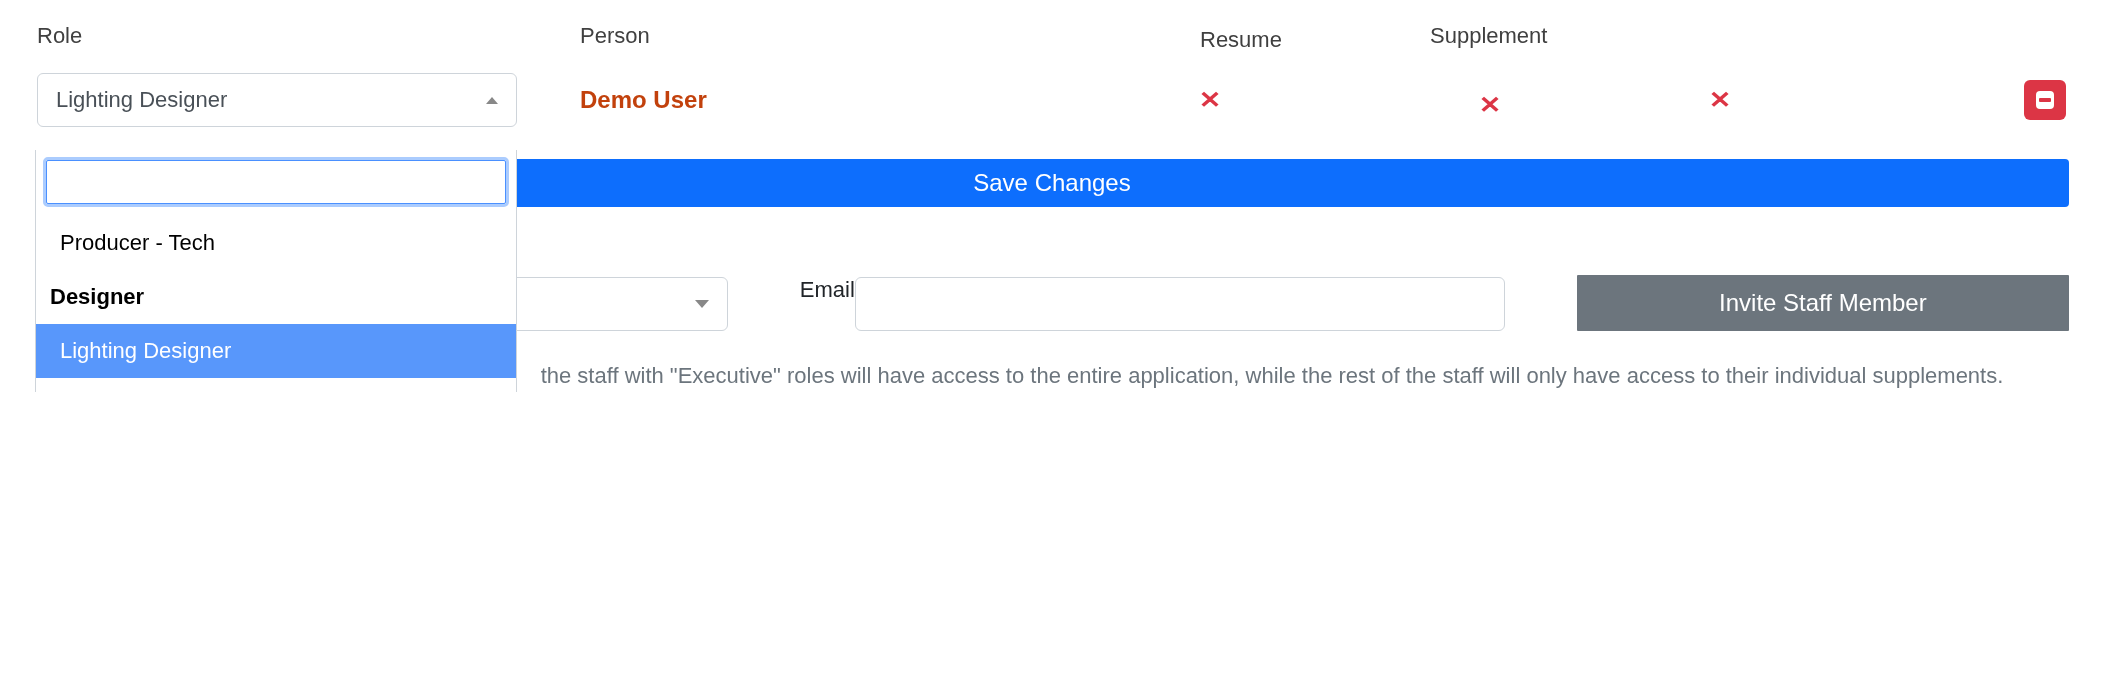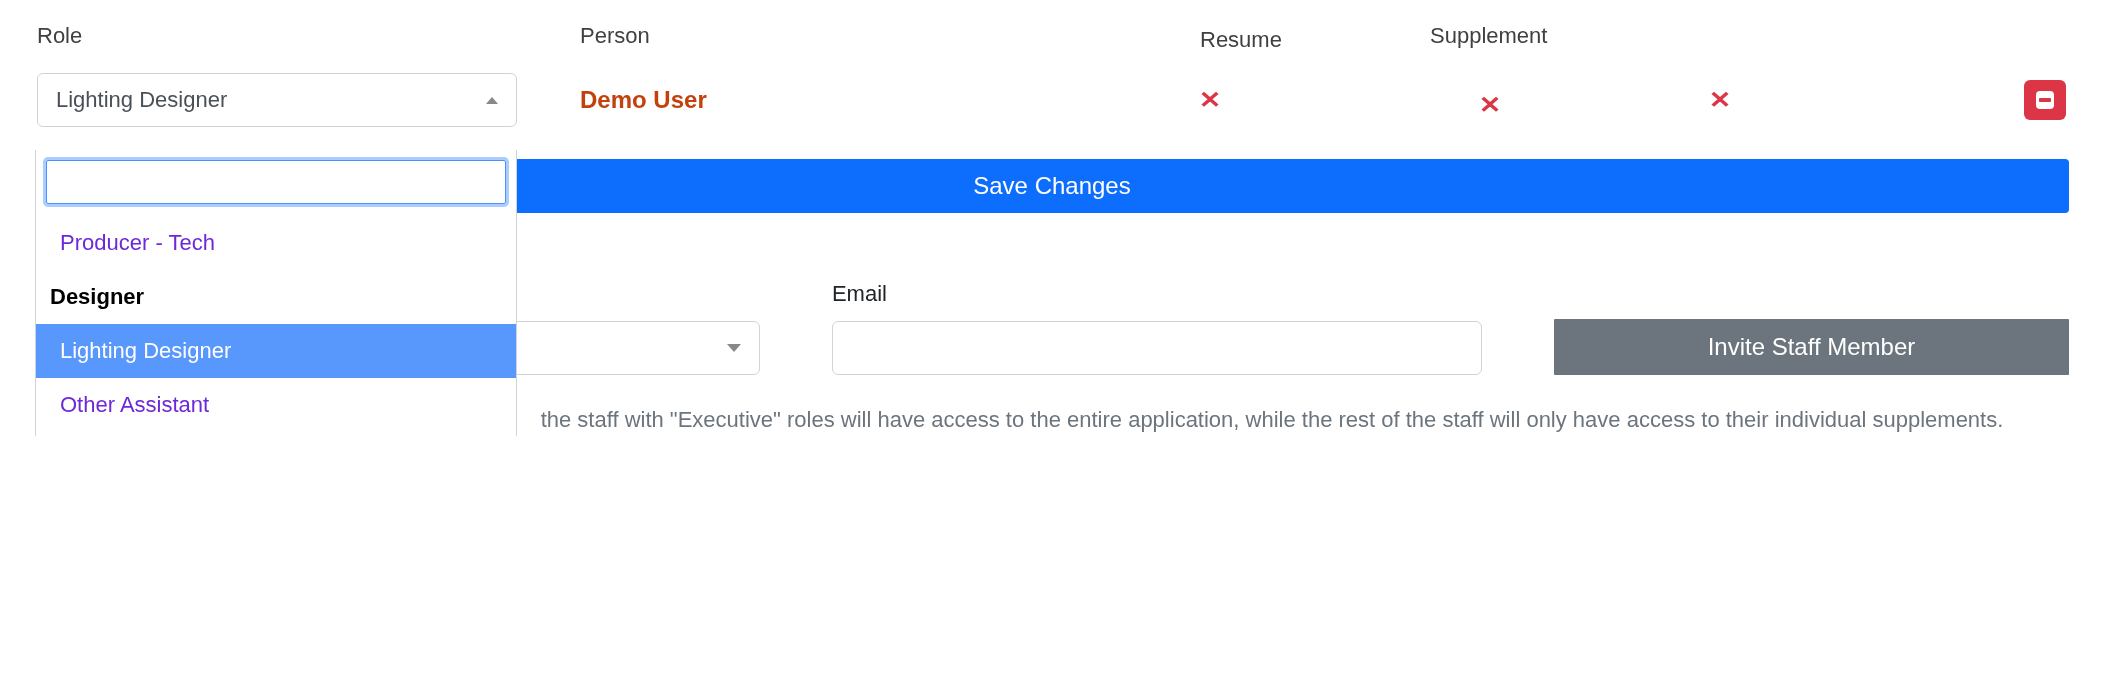--- a/index.html
+++ b/index.html
@@ -94,38 +94,37 @@
       content: "";
       position: absolute;
       left: 3px; right: 3px; top: 7px;
       height: 4px;
       background: #dc3545;
       border-radius: 1px;
     }
     .save-btn {
       width: 100%;
       margin-top: 22px;
-      height: 54px;
+      height: 48px;
       background: #0d6efd;
       color: #fff;
       border: none;
       border-radius: 4px;
       font-size: 24px;
       font-weight: 400;
       cursor: pointer;
     }
     .invite-row {
       display: flex;
       align-items: flex-end;
       margin-top: 68px;
       gap: 72px;
     }
     .field-group {
       display: flex;
-      flex-direction: column;
     }
     .field-label {
       font-size: 22px;
       color: #212529;
       margin-bottom: 14px;
     }
     .select-box {
       width: 650px;
       height: 54px;
       border: 1px solid #ced4da;
@@ -190,21 +189,21 @@
       border: 1px solid #4a90ff;
       outline: 3px solid rgba(13,110,253,0.35);
       border-radius: 2px;
       width: calc(100% - 20px);
       padding: 0 8px;
       font-size: 20px;
     }
     .dropdown-item {
       padding: 14px 24px;
       font-size: 22px;
-      color: #6d28d9;
+      color: #000000;
       cursor: pointer;
     }
     .dropdown-group {
       padding: 14px 14px;
       font-size: 22px;
       color: #000000;
       font-weight: 700;
     }
     .dropdown-item.selected {
       background: #5897fb;

